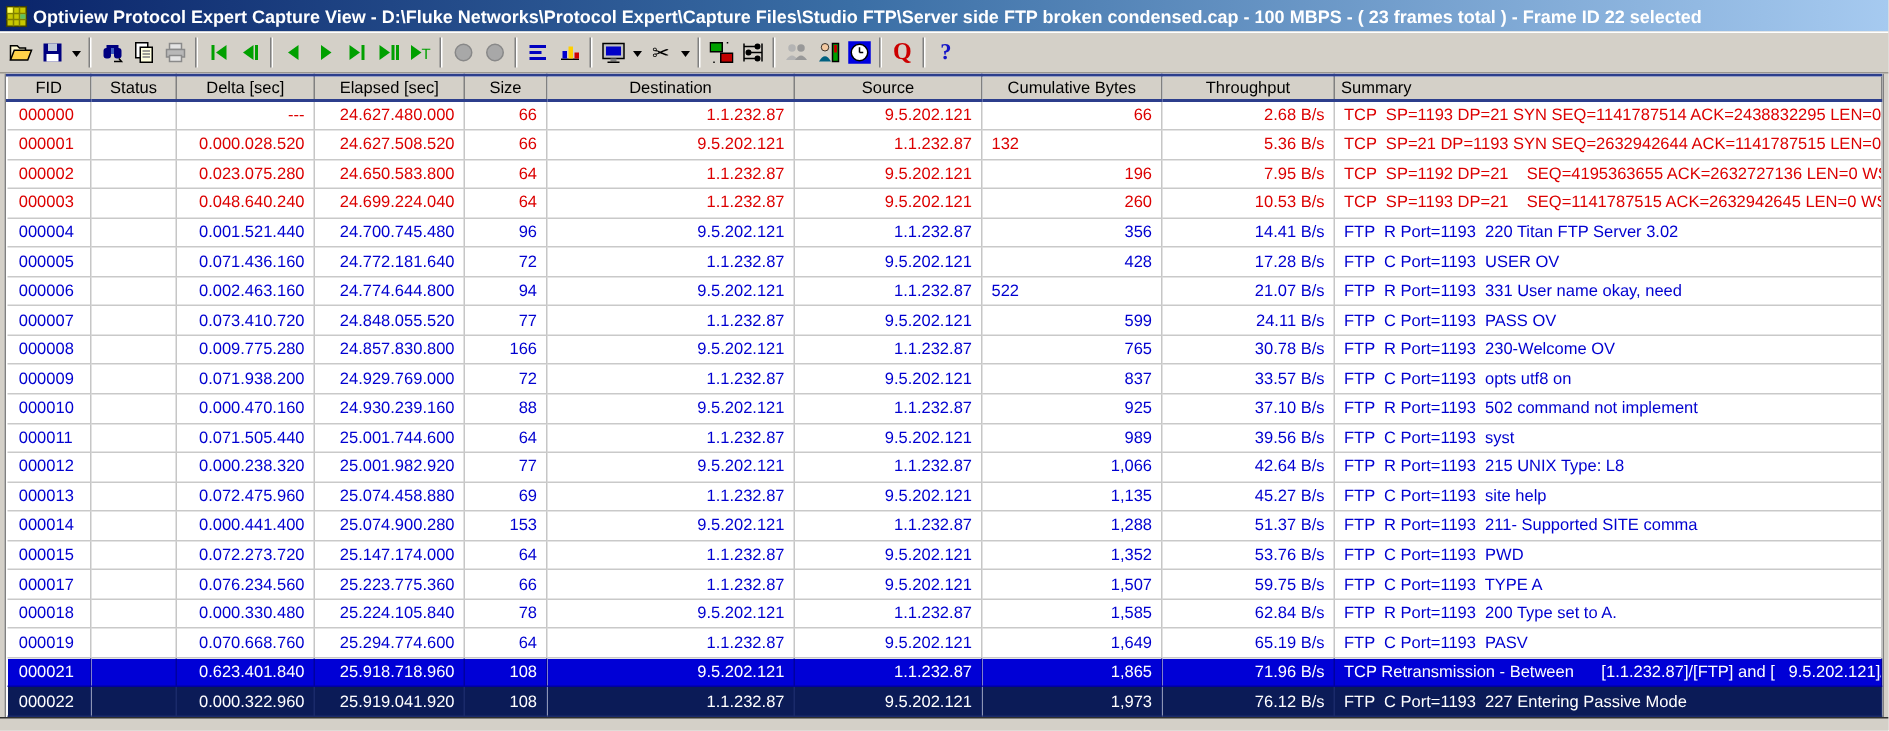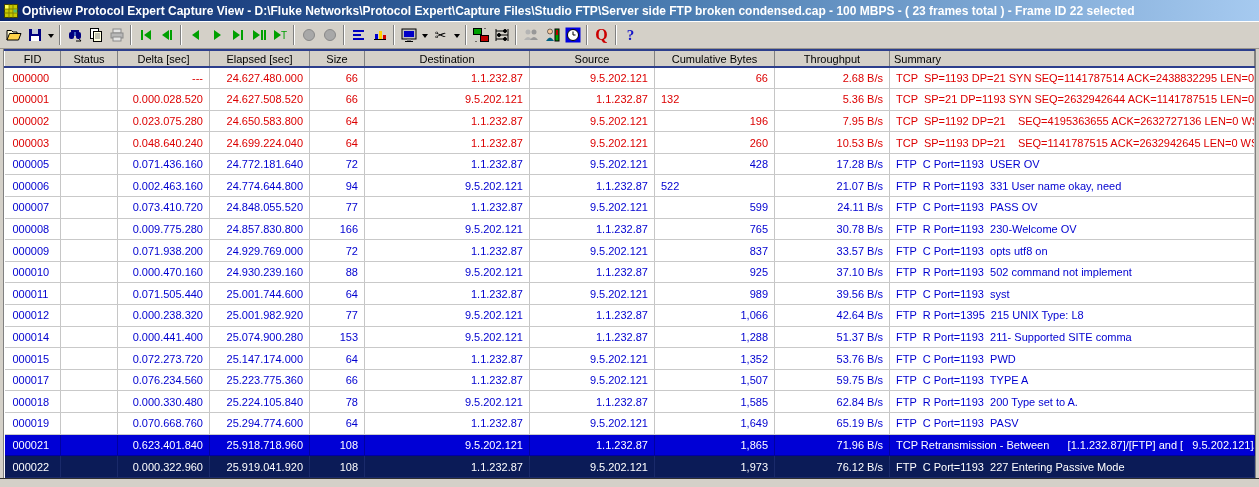--- a/index.html
+++ b/index.html
@@ -342,20 +342,32 @@
             <td style="text-align: right;">0.048.640.240</td>
             <td style="text-align: right;">24.699.224.040</td>
             <td style="text-align: right;">64</td>
             <td style="text-align: right;">1.1.232.87</td>
             <td style="text-align: right;">9.5.202.121</td>
             <td style="text-align: right;">260</td>
             <td style="text-align: right;">10.53 B/s</td>
             <td style="text-align: left;">TCP  SP=1193 DP=21    SEQ=1141787515 ACK=2632942645 LEN=0 WS=65535</td>
           </tr>
           <tr class="row-blue">
+            <td style="text-align: left;">000004</td>
+            <td style="text-align: left;"></td>
+            <td style="text-align: right;">0.001.521.440</td>
+            <td style="text-align: right;">24.700.745.480</td>
+            <td style="text-align: right;">96</td>
+            <td style="text-align: right;">9.5.202.121</td>
+            <td style="text-align: right;">1.1.232.87</td>
+            <td style="text-align: right;">356</td>
+            <td style="text-align: right;">14.41 B/s</td>
+            <td style="text-align: left;">FTP  R Port=1193  220 Titan FTP Server 3.02</td>
+          </tr>
+          <tr class="row-blue">
             <td style="text-align: left;">000005</td>
             <td style="text-align: left;"></td>
             <td style="text-align: right;">0.071.436.160</td>
             <td style="text-align: right;">24.772.181.640</td>
             <td style="text-align: right;">72</td>
             <td style="text-align: right;">1.1.232.87</td>
             <td style="text-align: right;">9.5.202.121</td>
             <td style="text-align: right;">428</td>
             <td style="text-align: right;">17.28 B/s</td>
             <td style="text-align: left;">FTP  C Port=1193  USER OV</td>
@@ -435,21 +447,33 @@
           <tr class="row-blue">
             <td style="text-align: left;">000012</td>
             <td style="text-align: left;"></td>
             <td style="text-align: right;">0.000.238.320</td>
             <td style="text-align: right;">25.001.982.920</td>
             <td style="text-align: right;">77</td>
             <td style="text-align: right;">9.5.202.121</td>
             <td style="text-align: right;">1.1.232.87</td>
             <td style="text-align: right;">1,066</td>
             <td style="text-align: right;">42.64 B/s</td>
-            <td style="text-align: left;">FTP  R Port=1395  215 UNIX Type: L8</td>
+            <td style="text-align: left;">FTP  R Port=1193  215 UNIX Type: L8</td>
+          </tr>
+          <tr class="row-blue">
+            <td style="text-align: left;">000013</td>
+            <td style="text-align: left;"></td>
+            <td style="text-align: right;">0.072.475.960</td>
+            <td style="text-align: right;">25.074.458.880</td>
+            <td style="text-align: right;">69</td>
+            <td style="text-align: right;">1.1.232.87</td>
+            <td style="text-align: right;">9.5.202.121</td>
+            <td style="text-align: right;">1,135</td>
+            <td style="text-align: right;">45.27 B/s</td>
+            <td style="text-align: left;">FTP  C Port=1193  site help</td>
           </tr>
           <tr class="row-blue">
             <td style="text-align: left;">000014</td>
             <td style="text-align: left;"></td>
             <td style="text-align: right;">0.000.441.400</td>
             <td style="text-align: right;">25.074.900.280</td>
             <td style="text-align: right;">153</td>
             <td style="text-align: right;">9.5.202.121</td>
             <td style="text-align: right;">1.1.232.87</td>
             <td style="text-align: right;">1,288</td>

